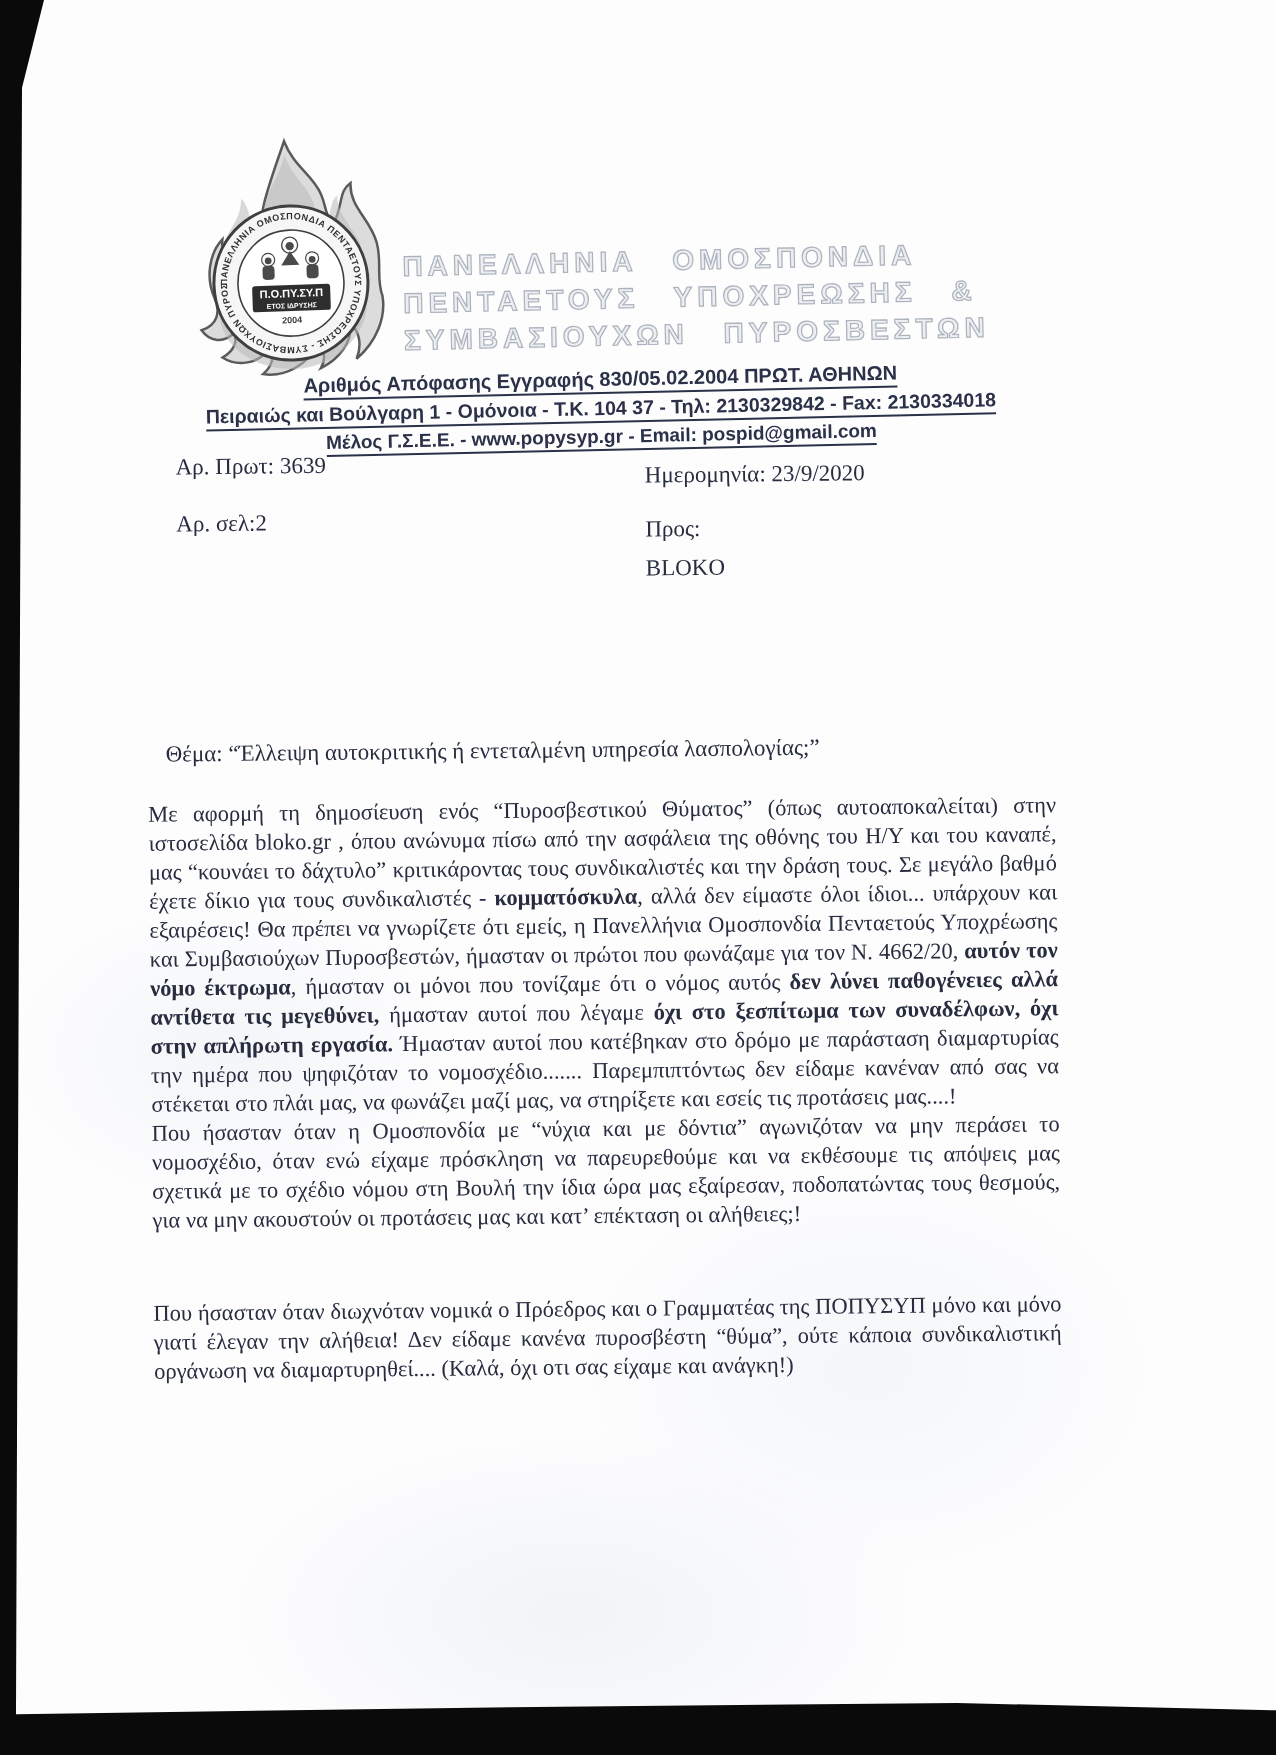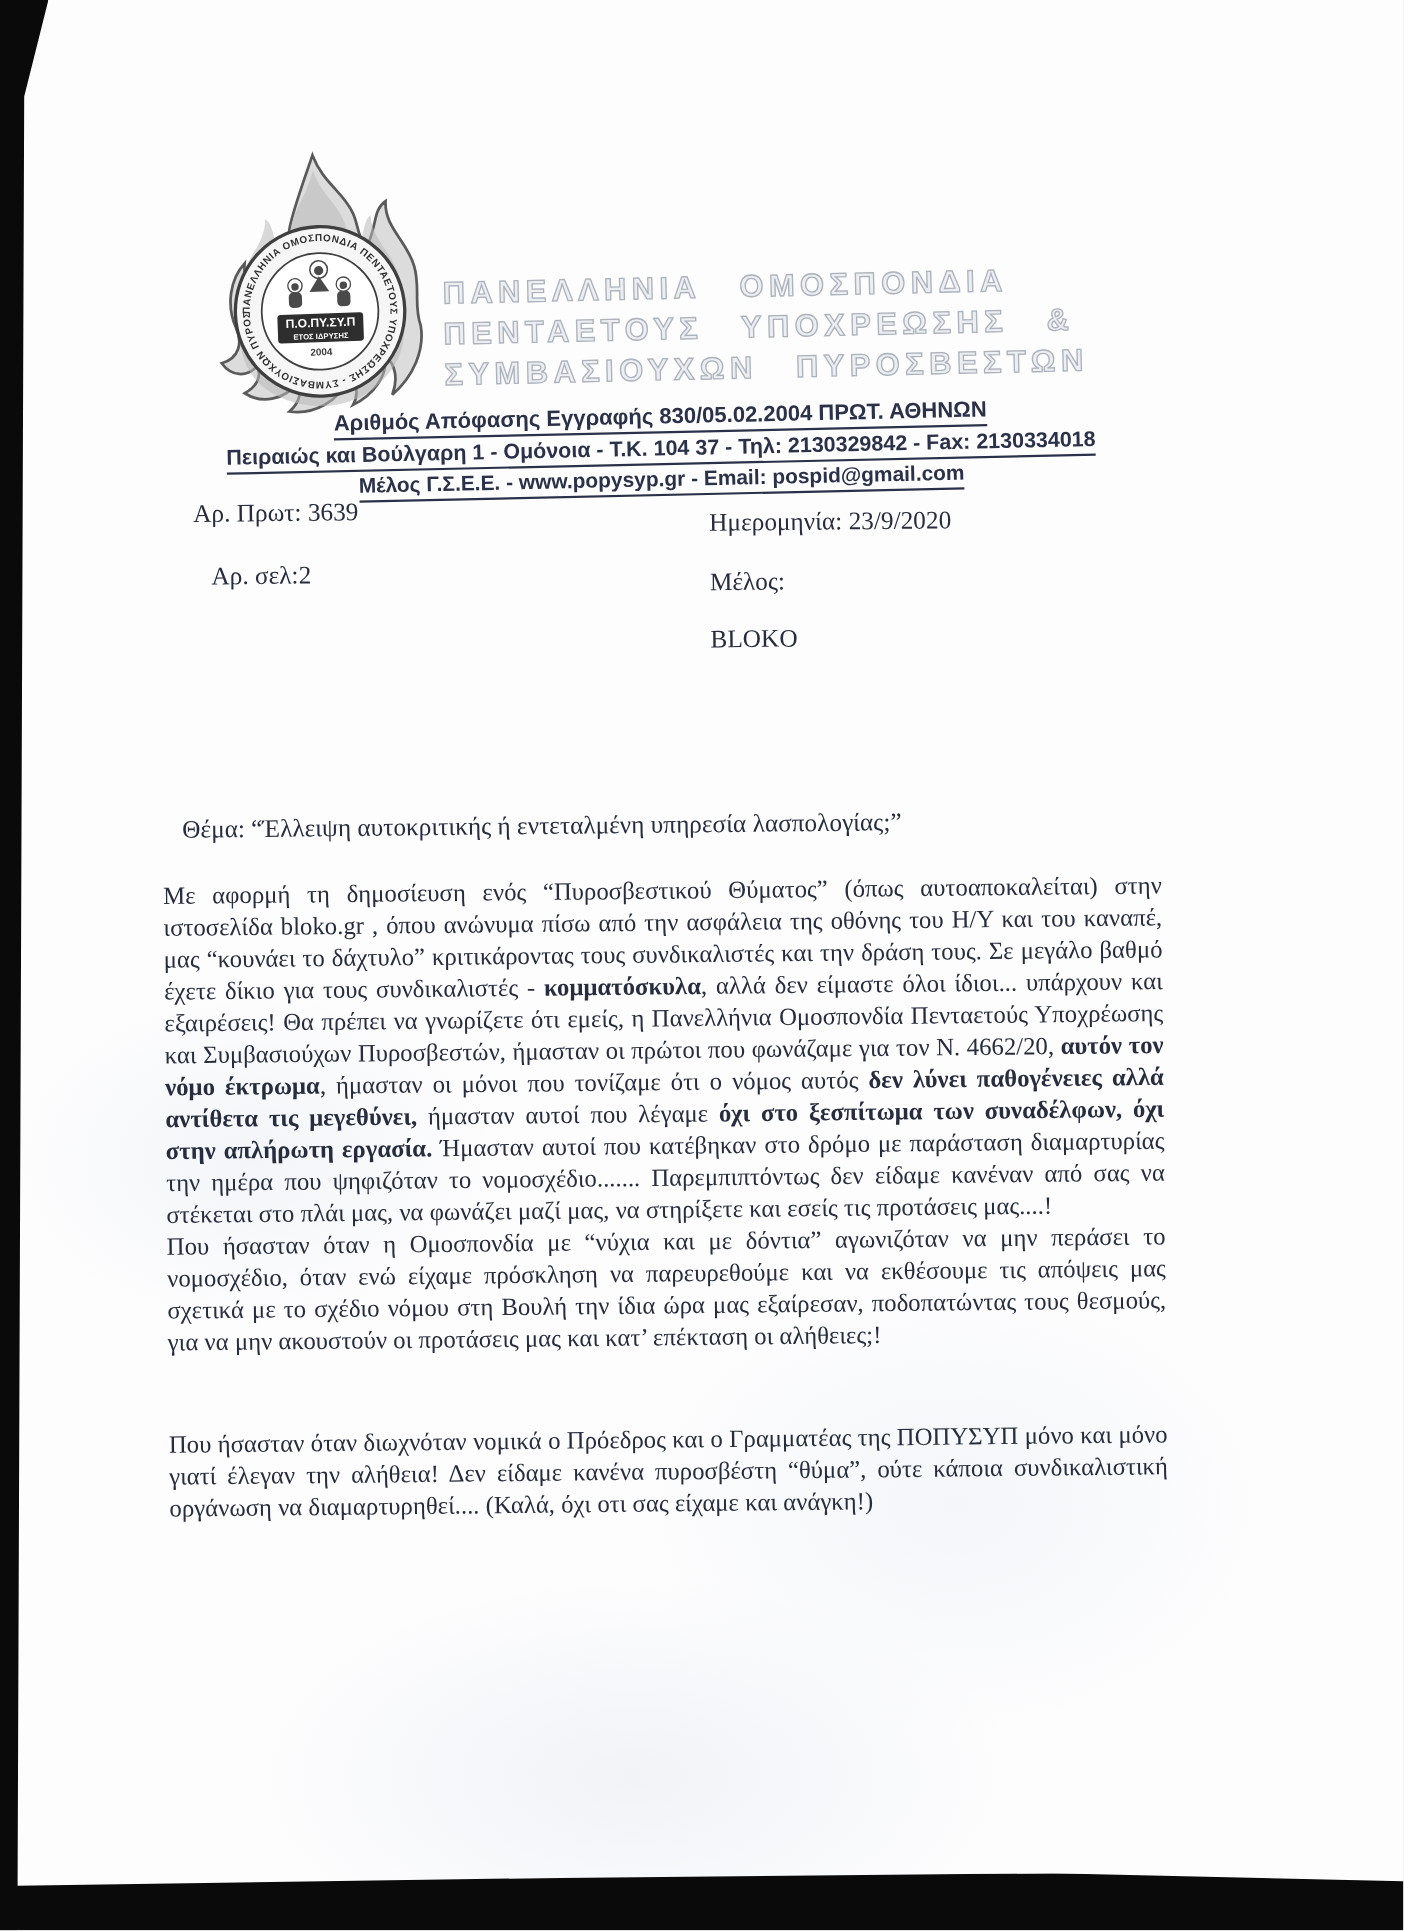--- a/index.html
+++ b/index.html
@@ -60,24 +60,24 @@
   .lh-1{font-size:20px;}
   .lh-2{font-size:19.5px;}
   .lh-3{font-size:19px;}
   
   .doc{
     position:absolute;left:0;top:0;width:1276px;height:1755px;
     transform:rotate(-0.6deg);transform-origin:600px 500px;
   }
   .meta-item{position:absolute;font-size:23px;white-space:nowrap;}
   .m-prot{left:176px;top:450px;}
-  .m-pages{left:176px;top:507px;margin-left:16px;}
+  .m-pages{left:176px;top:507px;}
   .m-date{left:645px;top:463px;}
   .m-to{left:645px;top:517px;}
-  .m-recipient{left:645px;top:569px;font-family:"Liberation Serif",serif;}
+  .m-recipient{left:645px;top:556px;font-family:"Liberation Serif",serif;}
   .subject{position:absolute;left:163px;top:737px;font-size:23px;white-space:nowrap;}
   .body-text{
     position:absolute;left:145px;top:795px;width:908px;
     font-size:22.5px;line-height:29px;text-align:justify;
   }
   .body-text p{margin:0;}
   .body-text p + p{margin-top:64px;}
   .b{font-weight:700;}
   .u{}
 </style>
@@ -139,21 +139,21 @@
   <div class="letterhead">
     <div class="lh-line lh-1"><span>Αριθμός Απόφασης Εγγραφής 830/05.02.2004 ΠΡΩΤ. ΑΘΗΝΩΝ</span></div>
     <div class="lh-line lh-2"><span>Πειραιώς και Βούλγαρη 1 - Ομόνοια - Τ.Κ. 104 37 - Τηλ: 2130329842 - Fax: 2130334018</span></div>
     <div class="lh-line lh-3"><span>Μέλος Γ.Σ.Ε.Ε. - www.popysyp.gr - Email: pospid@gmail.com</span></div>
   </div>
 
   <div class="doc">
     <div class="meta-item m-prot">Αρ. Πρωτ: 3639</div>
     <div class="meta-item m-pages">Αρ. σελ:2</div>
     <div class="meta-item m-date">Ημερομηνία: 23/9/2020</div>
-    <div class="meta-item m-to">Μέλος:</div>
+    <div class="meta-item m-to">Προς:</div>
     <div class="meta-item m-recipient">BLOKO</div>
 
     <div class="subject">Θέμα: “Έλλειψη αυτοκριτικής ή εντεταλμένη υπηρεσία λασπολογίας;”</div>
 
     <div class="body-text">
       <p><span>Με αφορμή τη δημοσίευση ενός “Πυροσβεστικού Θύματος” (όπως αυτοαποκαλείται) στην ιστοσελίδα </span><span class="u">bloko.gr</span><span> , όπου ανώνυμα πίσω από την ασφάλεια της οθόνης του Η/Υ και του καναπέ, μας “κουνάει το δάχτυλο” κριτικάροντας τους συνδικαλιστές και την δράση τους. Σε μεγάλο βαθμό έχετε δίκιο για τους συνδικαλιστές - </span><span class="b">κομματόσκυλα</span><span>, αλλά δεν είμαστε όλοι ίδιοι... υπάρχουν και εξαιρέσεις! Θα πρέπει να γνωρίζετε ότι εμείς, η Πανελλήνια Ομοσπονδία Πενταετούς Υποχρέωσης και Συμβασιούχων Πυροσβεστών, ήμασταν οι πρώτοι που φωνάζαμε για τον Ν. 4662/20, </span><span class="b">αυτόν τον νόμο έκτρωμα</span><span>, ήμασταν οι μόνοι που τονίζαμε ότι ο νόμος αυτός </span><span class="b">δεν λύνει παθογένειες αλλά αντίθετα τις μεγεθύνει,</span><span> ήμασταν αυτοί που λέγαμε </span><span class="b">όχι στο ξεσπίτωμα των συναδέλφων, όχι στην απλήρωτη εργασία.</span><span> Ήμασταν αυτοί που κατέβηκαν στο δρόμο με παράσταση διαμαρτυρίας την ημέρα που ψηφιζόταν το νομοσχέδιο....... Παρεμπιπτόντως δεν είδαμε κανέναν από σας να στέκεται στο πλάι μας, να φωνάζει μαζί μας, να στηρίξετε και εσείς τις προτάσεις μας....!</span><br><span>Που ήσασταν όταν η Ομοσπονδία με “νύχια και με δόντια” αγωνιζόταν να μην περάσει το νομοσχέδιο, όταν ενώ είχαμε πρόσκληση να παρευρεθούμε και να εκθέσουμε τις απόψεις μας σχετικά με το σχέδιο νόμου στη Βουλή την ίδια ώρα μας εξαίρεσαν, ποδοπατώντας τους θεσμούς, για να μην ακουστούν οι προτάσεις μας και κατ’ επέκταση οι αλήθειες;!</span></p>
       <p><span>Που ήσασταν όταν διωχνόταν νομικά ο Πρόεδρος και ο Γραμματέας της ΠΟΠΥΣΥΠ μόνο και μόνο γιατί έλεγαν την αλήθεια! Δεν είδαμε κανένα πυροσβέστη “θύμα”, ούτε κάποια συνδικαλιστική οργάνωση να διαμαρτυρηθεί.... (Καλά, όχι οτι σας είχαμε και ανάγκη!)</span></p>
     </div>
   </div>
 

